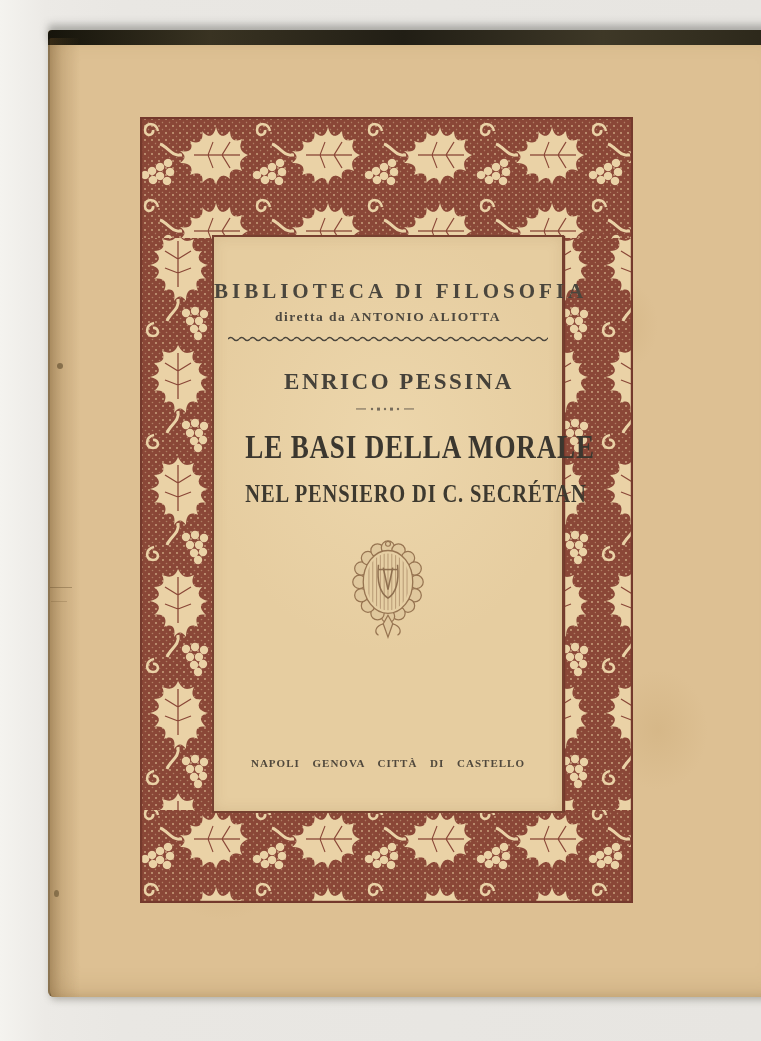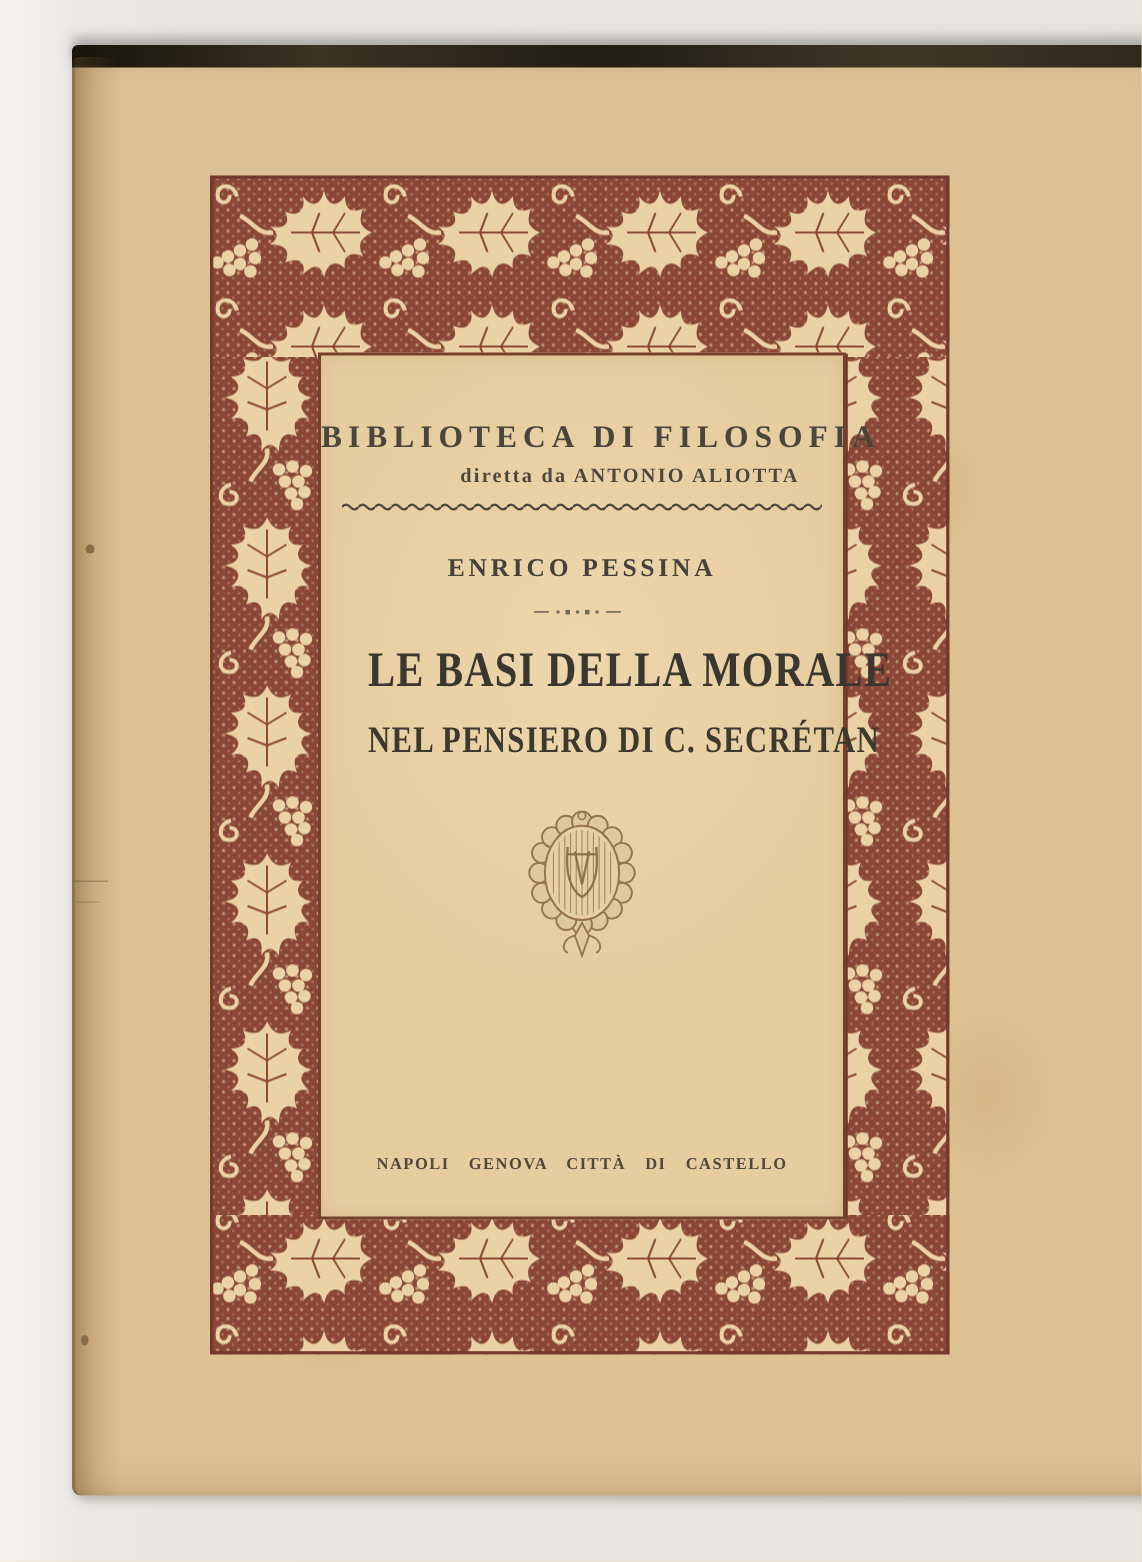--- a/index.html
+++ b/index.html
@@ -38,29 +38,29 @@
   .panel{
     position:absolute;left:164px;top:205px;width:352px;height:578px;
     box-sizing:border-box;border:2px solid #76402f;
     background:
       radial-gradient(70% 50% at 50% 35%, rgba(239,218,176,.7) 0%, rgba(239,218,176,0) 75%),
       #e6cda0;
     box-shadow:inset 0 0 14px rgba(130,92,46,.15);
   }
   .txt{position:absolute;left:0;width:100%;text-align:center;color:#48443b;white-space:nowrap;}
   .series-title{top:42px;font-size:21px;font-weight:bold;letter-spacing:4px;color:#4a463d;}
-  .series-sub{top:72px;font-size:13.5px;font-weight:bold;letter-spacing:1.5px;color:#4d483f;padding-left:32px;}
+  .series-sub{top:72px;font-size:13.5px;font-weight:bold;letter-spacing:1.5px;color:#4d483f;}
   .wavy{position:absolute;top:92px;left:14px;width:320px;height:8px;}
-  .author{top:132px;font-size:17px;font-weight:bold;letter-spacing:2.5px;color:#46423a;}
+  .author{top:132px;font-size:23px;font-weight:bold;letter-spacing:2.5px;color:#46423a;padding-left:11px;}
   .divider{position:absolute;top:161px;left:0;width:100%;height:6px;text-align:center;}
   .title1{top:192px;font-size:33px;font-weight:bold;letter-spacing:1px;color:#3b372f;transform:scaleX(.82);transform-origin:50% 50%;}
   .title2{top:243px;font-size:25px;font-weight:bold;letter-spacing:1px;color:#3d392f;transform:scaleX(.82);transform-origin:50% 50%;}
   .emblem{position:absolute;top:303px;left:calc(50% - 40px);width:80px;height:100px;opacity:.9;}
   .pub1{top:512px;font-size:13.5px;font-weight:bold;letter-spacing:.8px;color:#4a4339;}
-  .pub2{top:533px;font-size:11px;font-weight:bold;letter-spacing:1px;word-spacing:9px;color:#50483c;}
+  .pub2{top:520px;font-size:11px;font-weight:bold;letter-spacing:1px;word-spacing:9px;color:#50483c;}
 </style>
 </head>
 <body>
 
 <div class="book">
   <div class="top-edge"></div>
   <div class="spine-shade"></div>
   <div class="crease" style="left:2px;top:557px;width:22px;"></div>
   <div class="crease" style="left:3px;top:571px;width:16px;opacity:.6;"></div>
 

